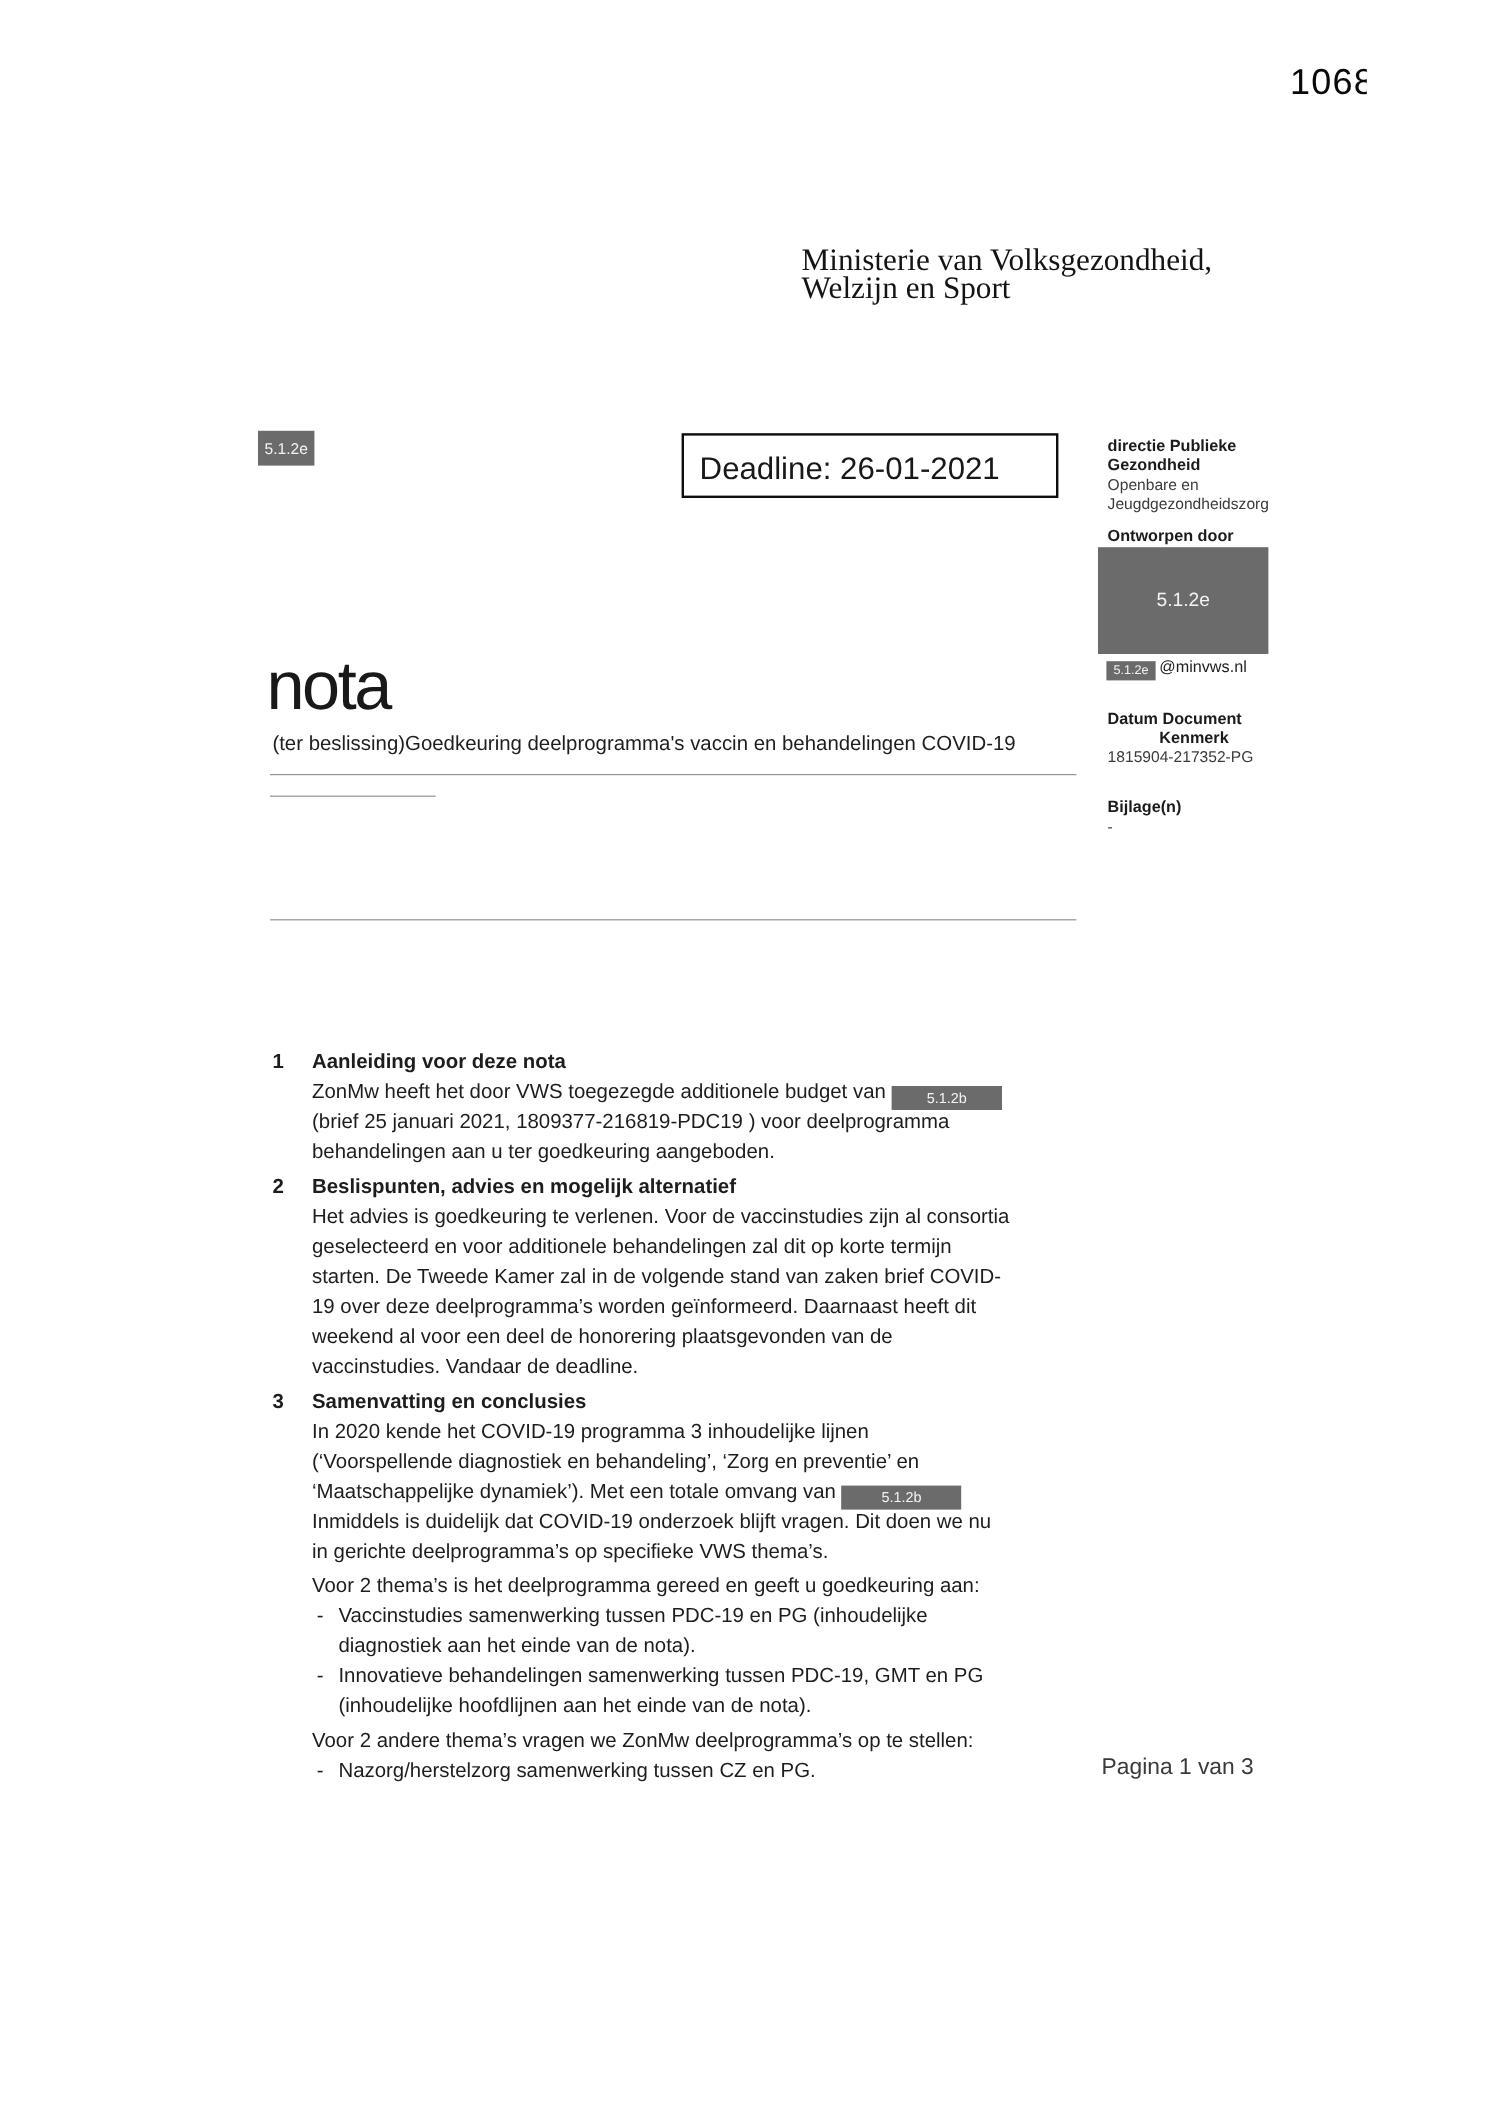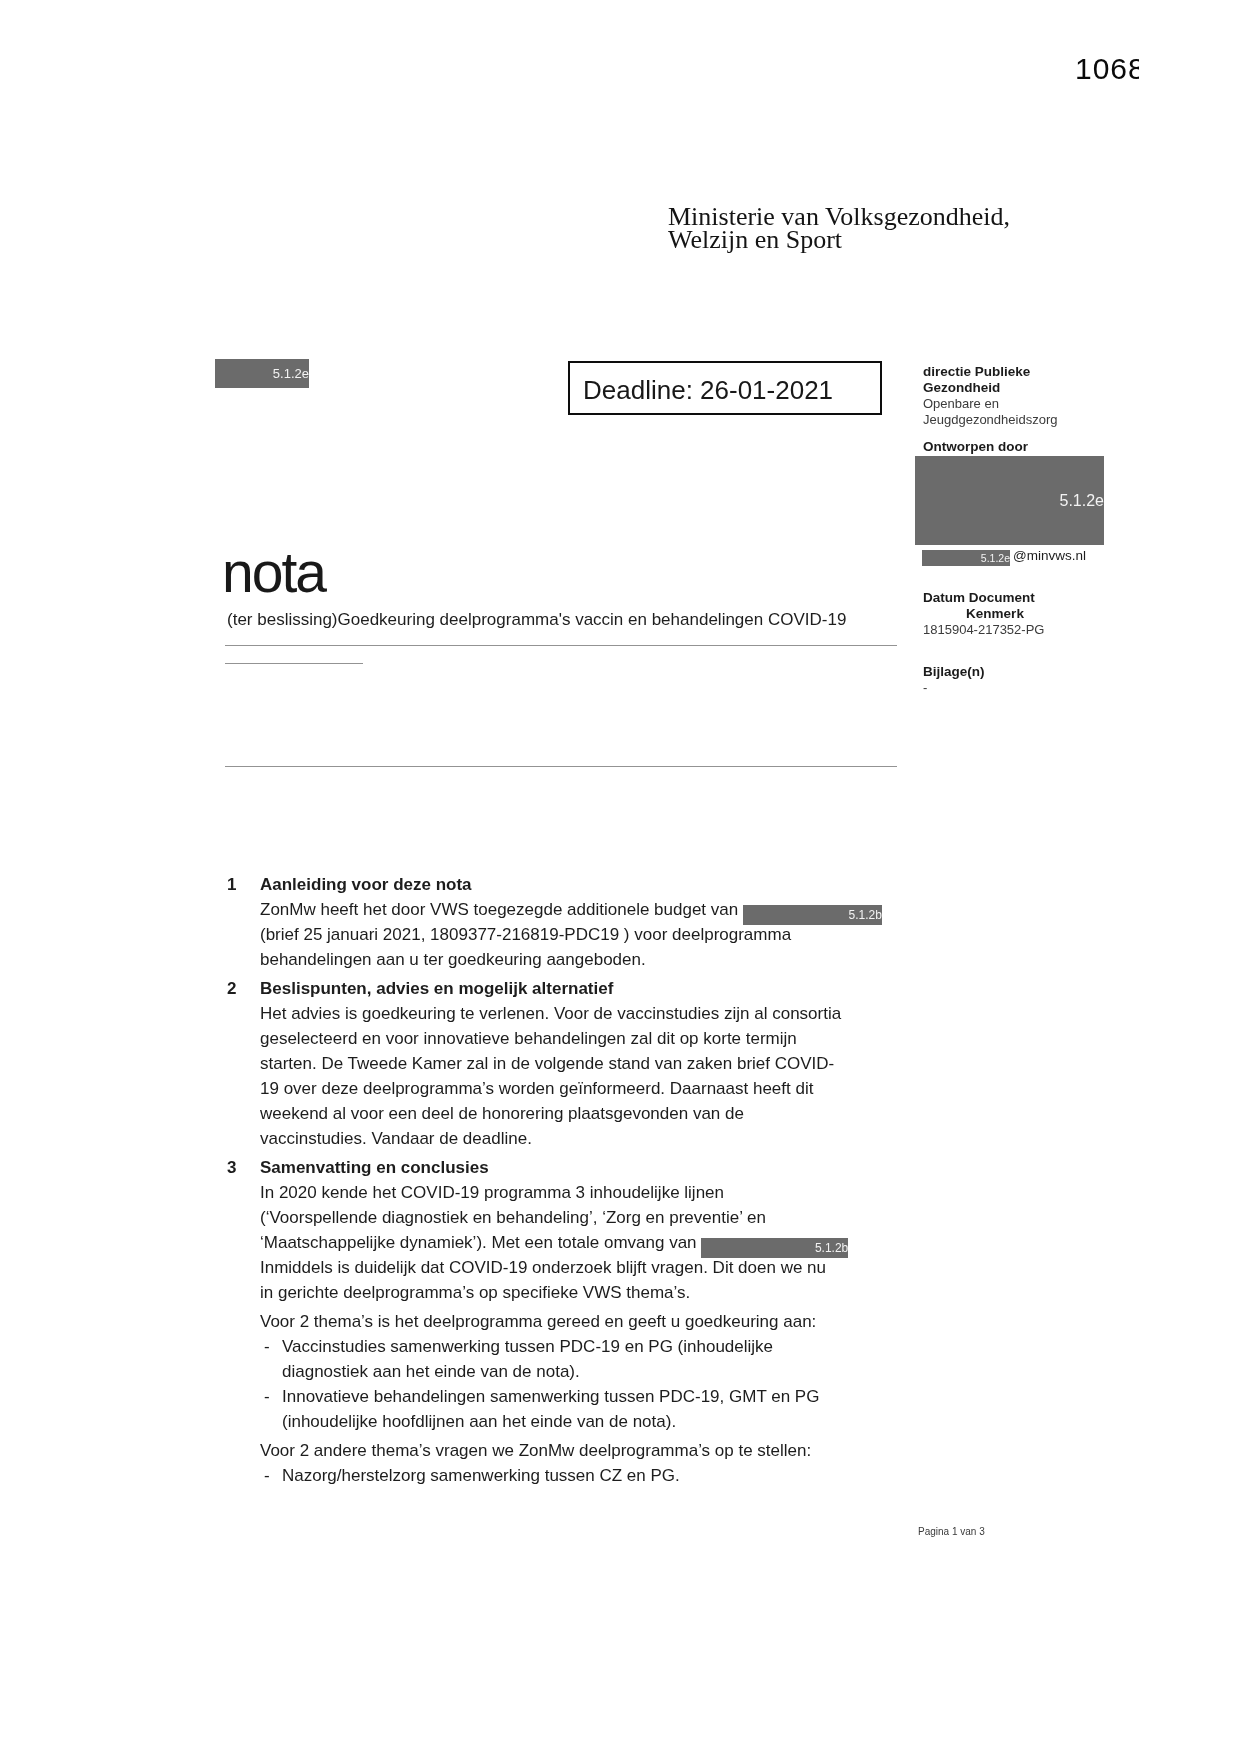--- a/index.html
+++ b/index.html
@@ -4,21 +4,21 @@
 <style>
   html,body{margin:0;padding:0;background:#ffffff;}
   .page{position:relative;width:1139px;height:1754px;background:#ffffff;overflow:hidden;
         font-family:"Liberation Sans",sans-serif;color:#1d1d1d;}
 
   .doc-number{position:absolute;left:1075px;top:52px;font-size:30px;letter-spacing:1px;color:#0a0a0a;}
 
   .ministry{position:absolute;left:668px;top:205px;font-family:"Liberation Serif",serif;
             font-size:26px;line-height:23px;color:#141414;}
 
-  .chip{background:#6b6b6b;color:#f3f3f3;text-align:right;padding-left:47px;}
+  .chip{background:#6b6b6b;color:#f3f3f3;text-align:center;}
   .chip-header{position:absolute;left:215px;top:359px;width:47px;height:29px;line-height:29px;font-size:13px;}
 
   .deadline-box{position:absolute;left:568px;top:361px;width:314px;height:54px;border:2px solid #0d0d0d;
                 box-sizing:border-box;}
   .deadline-box span{display:block;margin:12px 0 0 13px;font-size:26px;color:#181818;}
 
   .sidebar{position:absolute;left:915px;top:364px;width:152px;font-size:13px;}
   .sb-bold{font-weight:bold;font-size:13.5px;line-height:16px;color:#1b1b1b;padding-left:8px;}
   .sb-val{font-size:13px;line-height:15.5px;color:#3b3b3b;padding-left:8px;}
   .mt12{margin-top:12px;} .mt24{margin-top:24px;} .mt44{text-align:center;} .mt26{margin-top:26px;}
@@ -41,21 +41,21 @@
   .blk + .blk{margin-top:4px;}
   .blk-para{margin-top:12px;}
   .row{position:relative;height:25px;line-height:25px;padding-left:33px;white-space:nowrap;}
   .heading{font-weight:bold;}
   .secnum{position:absolute;left:0;top:0;font-weight:bold;}
   .row.bullet{padding-left:37px;}
   .dash{display:inline-block;width:18px;}
   .row.cont{padding-left:55px;}
   .chip-inline{display:inline-block;height:20px;line-height:20px;font-size:12px;vertical-align:-4px;}
 
-  .footer{position:absolute;left:918px;top:1526px;font-size:10px;color:#3a3a3a;}
+  .footer{position:absolute;left:918px;top:1462px;font-size:19px;color:#3a3a3a;}
 </style>
 </head>
 <body>
 
 <div class="page">
 
   <div class="doc-number">1068631</div>
 
   <div class="ministry">
     <div>Ministerie van Volksgezondheid,</div>
@@ -93,21 +93,21 @@
   <div class="docbody" id="body-root">
       <div class="blk blk-section">
         <div class="row heading"><span class="secnum">1</span><span>Aanleiding voor deze nota</span></div>
         <div class="row">ZonMw heeft het door VWS toegezegde additionele budget van <span class="chip chip-inline" style="width: 92px;">5.1.2b</span></div>
         <div class="row">(brief 25 januari 2021, 1809377-216819-PDC19 ) voor deelprogramma</div>
         <div class="row">behandelingen aan u ter goedkeuring aangeboden.</div>
       </div>
       <div class="blk blk-section">
         <div class="row heading"><span class="secnum">2</span><span>Beslispunten, advies en mogelijk alternatief</span></div>
         <div class="row">Het advies is goedkeuring te verlenen. Voor de vaccinstudies zijn al consortia</div>
-        <div class="row">geselecteerd en voor innovatieve behandelingen zal dit op korte termijn</div>
+        <div class="row">geselecteerd en voor additionele behandelingen zal dit op korte termijn</div>
         <div class="row">starten. De Tweede Kamer zal in de volgende stand van zaken brief COVID-</div>
         <div class="row">19 over deze deelprogramma’s worden geïnformeerd. Daarnaast heeft dit</div>
         <div class="row">weekend al voor een deel de honorering plaatsgevonden van de</div>
         <div class="row">vaccinstudies. Vandaar de deadline.</div>
       </div>
       <div class="blk blk-section">
         <div class="row heading"><span class="secnum">3</span><span>Samenvatting en conclusies</span></div>
         <div class="row">In 2020 kende het COVID-19 programma 3 inhoudelijke lijnen</div>
         <div class="row">(‘Voorspellende diagnostiek en behandeling’, ‘Zorg en preventie’ en</div>
         <div class="row">‘Maatschappelijke dynamiek’). Met een totale omvang van <span class="chip chip-inline" style="width: 100px;">5.1.2b</span></div>

